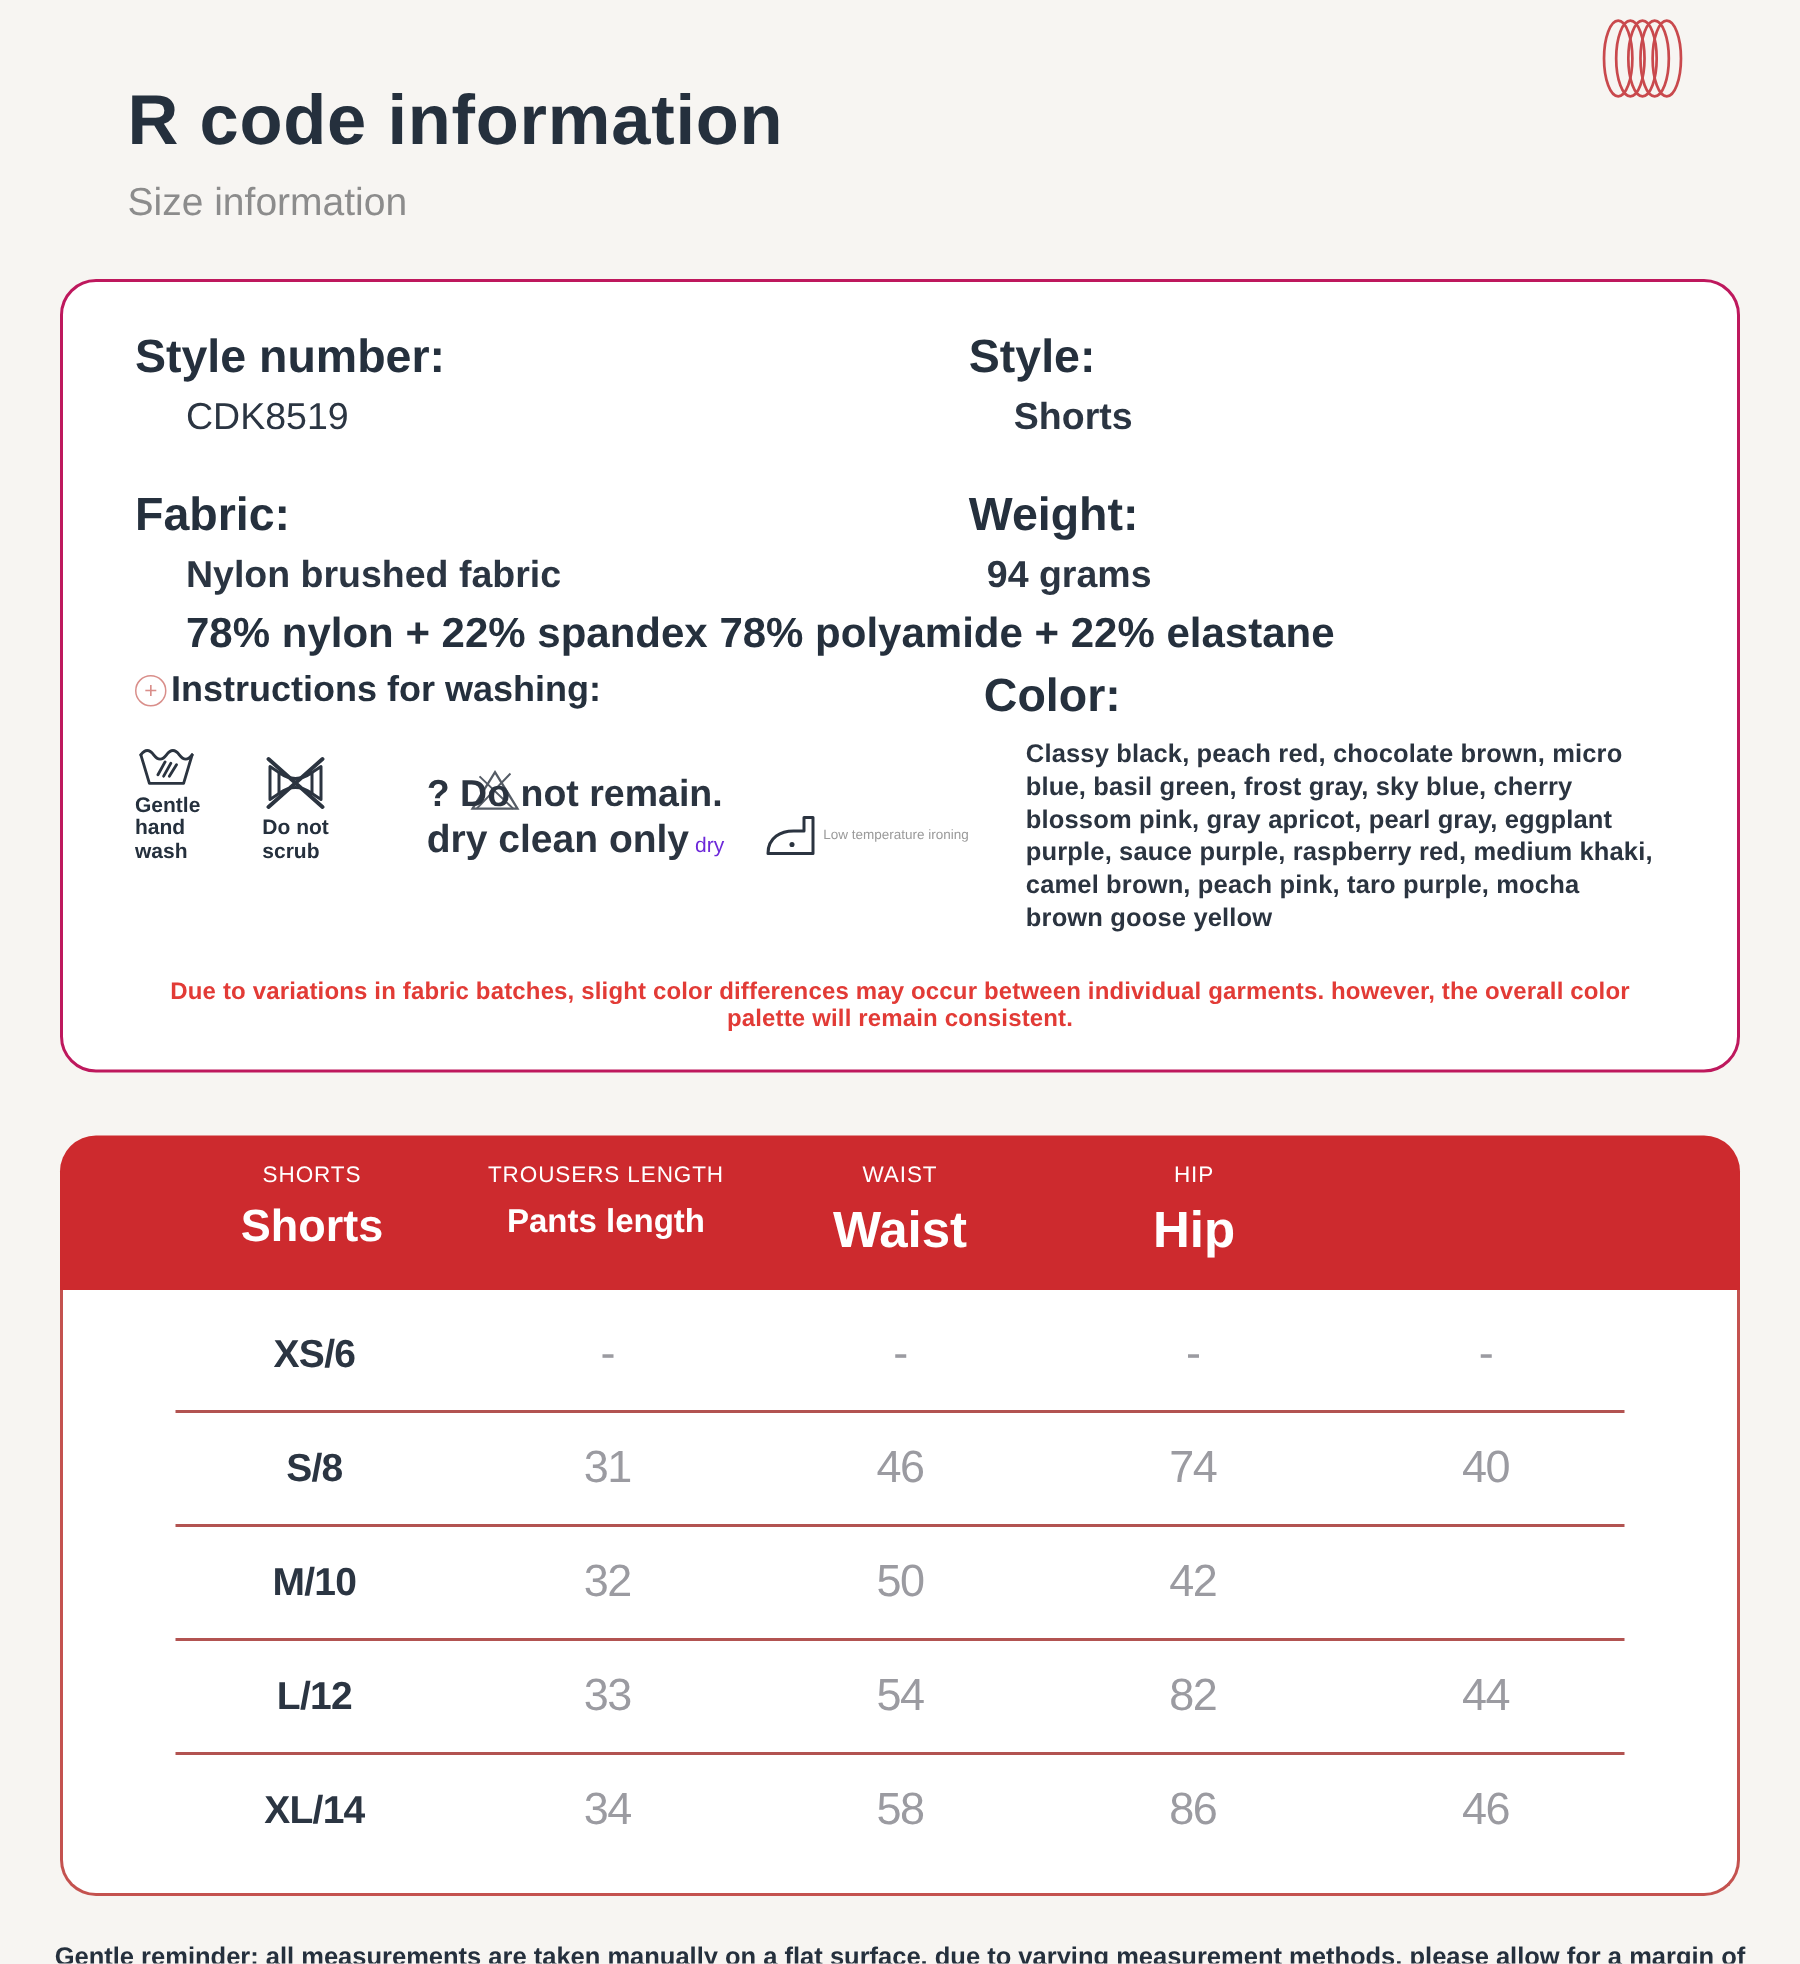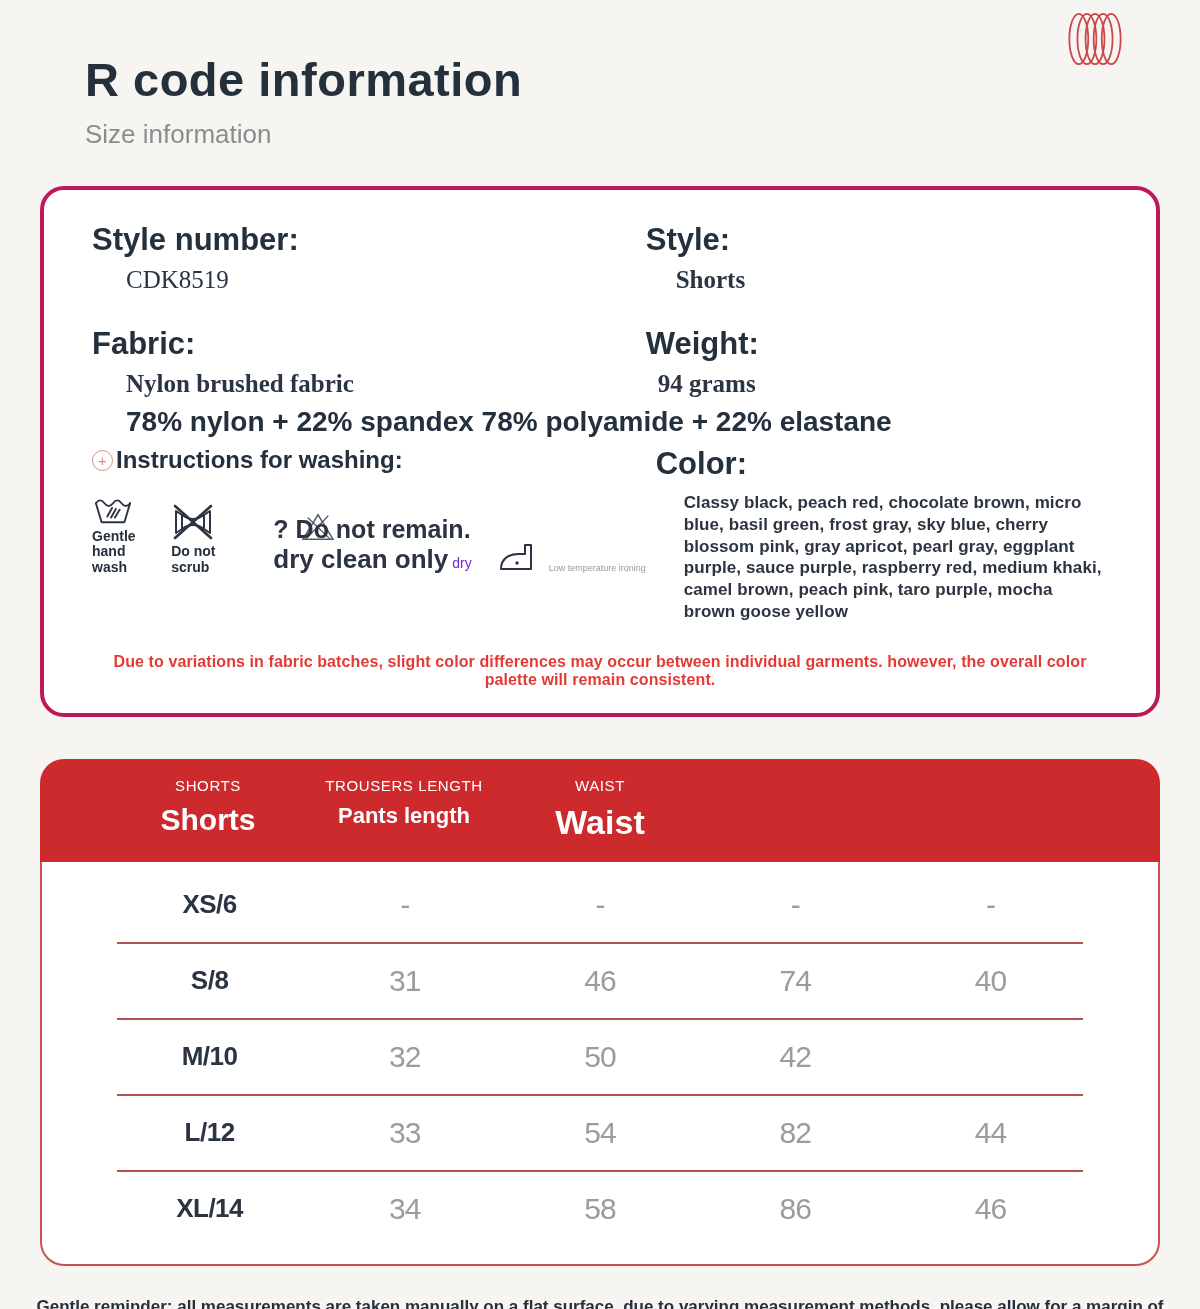--- a/index.html
+++ b/index.html
@@ -16,27 +16,27 @@
   
   .page-header { padding: 52px 85px 0 85px; position: relative; }
   .page-title { font-size: 47px; font-weight: 700; color: #25303d; letter-spacing: 0.5px; }
   .page-subtitle { font-size: 26px; color: #8c8c8c; margin-top: 12px; font-weight: 400; }
   .brand-logo { position: absolute; right: 78px; top: 8px; }
 
   
   .card {
     margin: 36px 40px 0 40px;
     background: #ffffff;
-    border: 4px solid #be185d;
+    border: 2px solid #be185d;
     border-radius: 24px;
     padding: 32px 48px 24px 48px;
   }
   .grid2 { display: grid; grid-template-columns: 54.5% 45.5%; }
   .lbl { font-size: 31px; font-weight: 700; color: #25303d; }
-  .val { font-size: 25px; color: #2b3542; margin-top: 8px; font-family: Liberation Serif, serif; }
+  .val { font-size: 25px; color: #2b3542; margin-top: 8px; }
   .ind34 { padding-left: 34px; }
   .ind30 { padding-left: 30px; }
   .ind12 { padding-left: 12px; }
   .bold { font-weight: 700; }
   .row-gap { margin-bottom: 32px; }
   .composition { font-size: 28px; font-weight: 700; padding-left: 34px; margin: 8px 0 8px 0; color: #25303d; }
 
   
   .wash-heading { display: flex; align-items: center; gap: 2px; }
   .plus-circle {
@@ -49,21 +49,21 @@
   .wash-item { display: flex; flex-direction: column; align-items: flex-start; }
   .wash-item svg { display: block; }
   .wash-label-bold { font-size: 14px; font-weight: 700; color: #25303d; line-height: 1.1; margin-top: 3px; }
   .wash-label-gray { font-size: 13px; color: #9a9a9a; margin-top: 6px; white-space: nowrap; }
   .wash-item.narrow { width: 66px; }
   .bleach-block { position: relative; padding-left: 6px; }
   .bleach-triangle { position: absolute; left: 34px; top: -4px; opacity: 0.8; }
   .bleach-l1 { font-size: 25px; font-weight: 700; color: #2b3440; position: relative; }
   .bleach-l2 { font-size: 26px; font-weight: 700; color: #2b3440; position: relative; white-space: nowrap; }
   .faint-dry { font-size: 14px; font-weight: 400; color: #6d28d9; margin-left: 4px; }
-  .iron-item { flex-direction: row; align-items: flex-end; gap: 13px; }
+  .iron-item { flex-direction: row; align-items: center; gap: 2px; }
   .iron-label { font-size: 9px; color: #9a9a9a; white-space: nowrap; padding-bottom: 2px; }
 
   
   .color-cell { padding-left: 10px; }
   .color-text {
     font-size: 17px; font-weight: 700; color: #2b3440;
     line-height: 1.28; padding: 10px 4px 0 28px; letter-spacing: 0.1px;
   }
 
   .card-disclaimer {
@@ -224,20 +224,24 @@
       <div class="head-large">Shorts</div>
     </div>
     <div class="hc">
       <div class="head-small">TROUSERS LENGTH</div>
       <div class="head-large">Pants length</div>
     </div>
     <div class="hc">
       <div class="head-small">WAIST</div>
       <div class="head-large">Waist</div>
     </div>
+    <div class="hc">
+      <div class="head-small">HIP</div>
+      <div class="head-large">Hip</div>
+    </div>
   </div>
 
   <div class="table-body">
     <div class="t-row">
       <div class="t-size">XS/6</div>
       <div class="t-val">-</div>
       <div class="t-val">-</div>
       <div class="t-val">-</div>
       <div class="t-val">-</div>
     </div>

